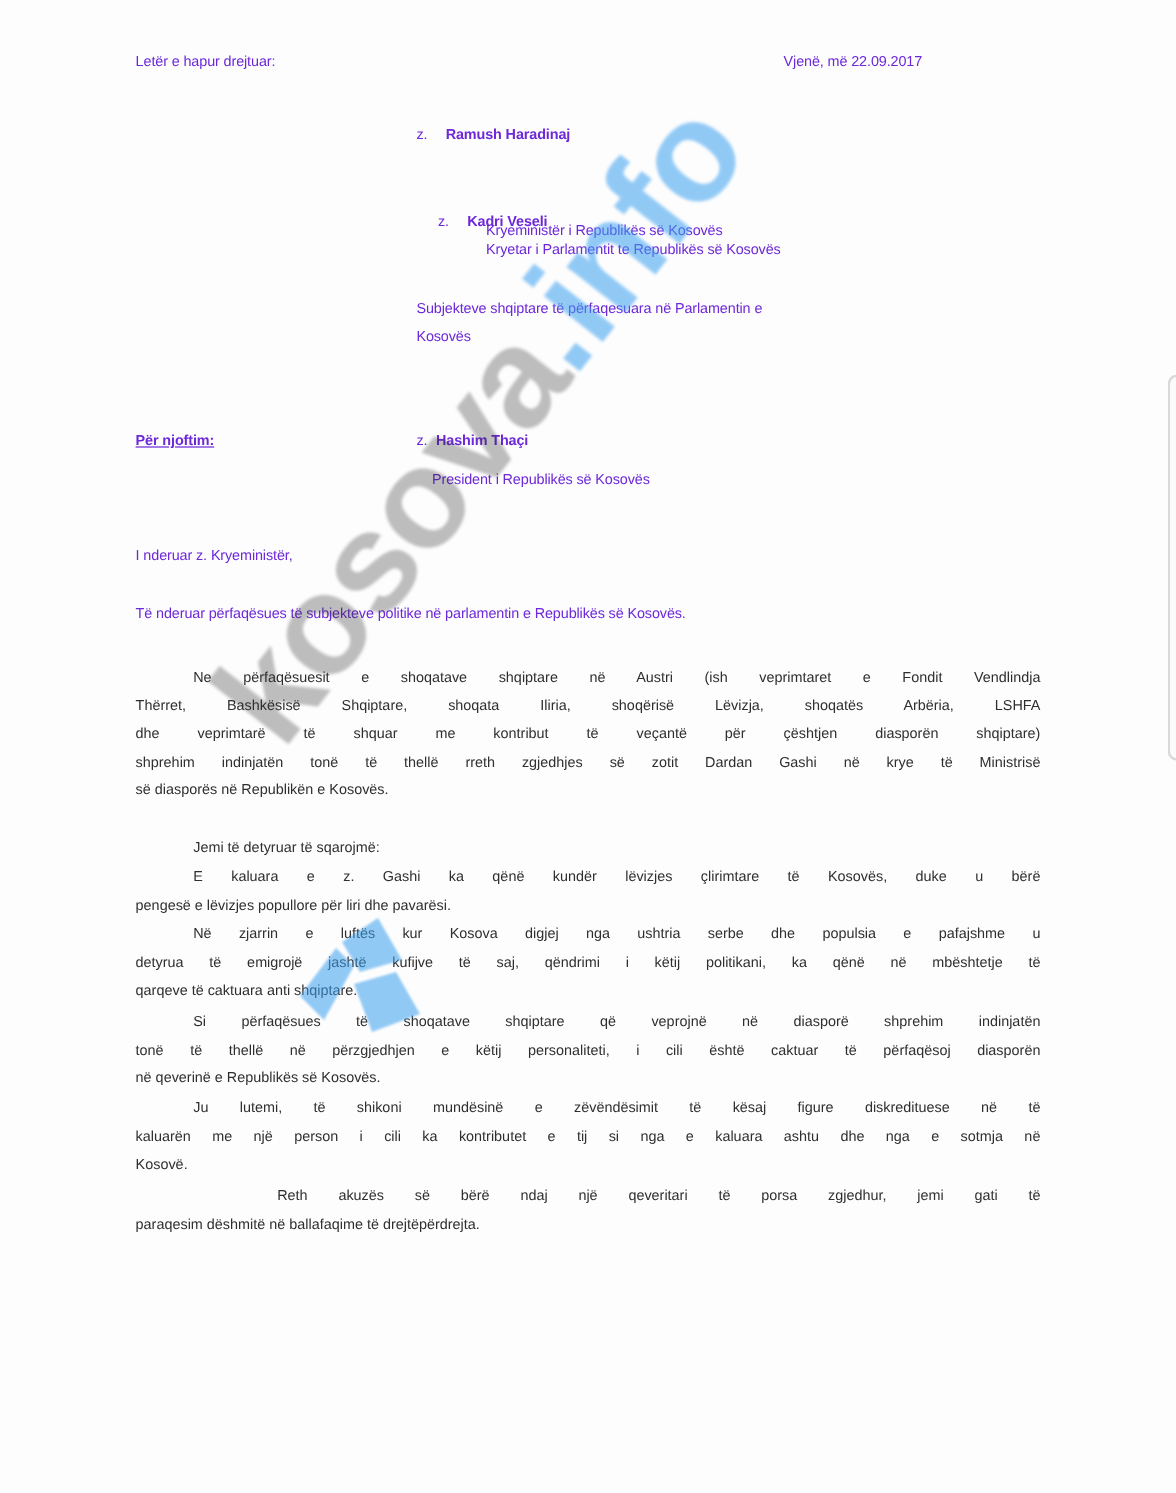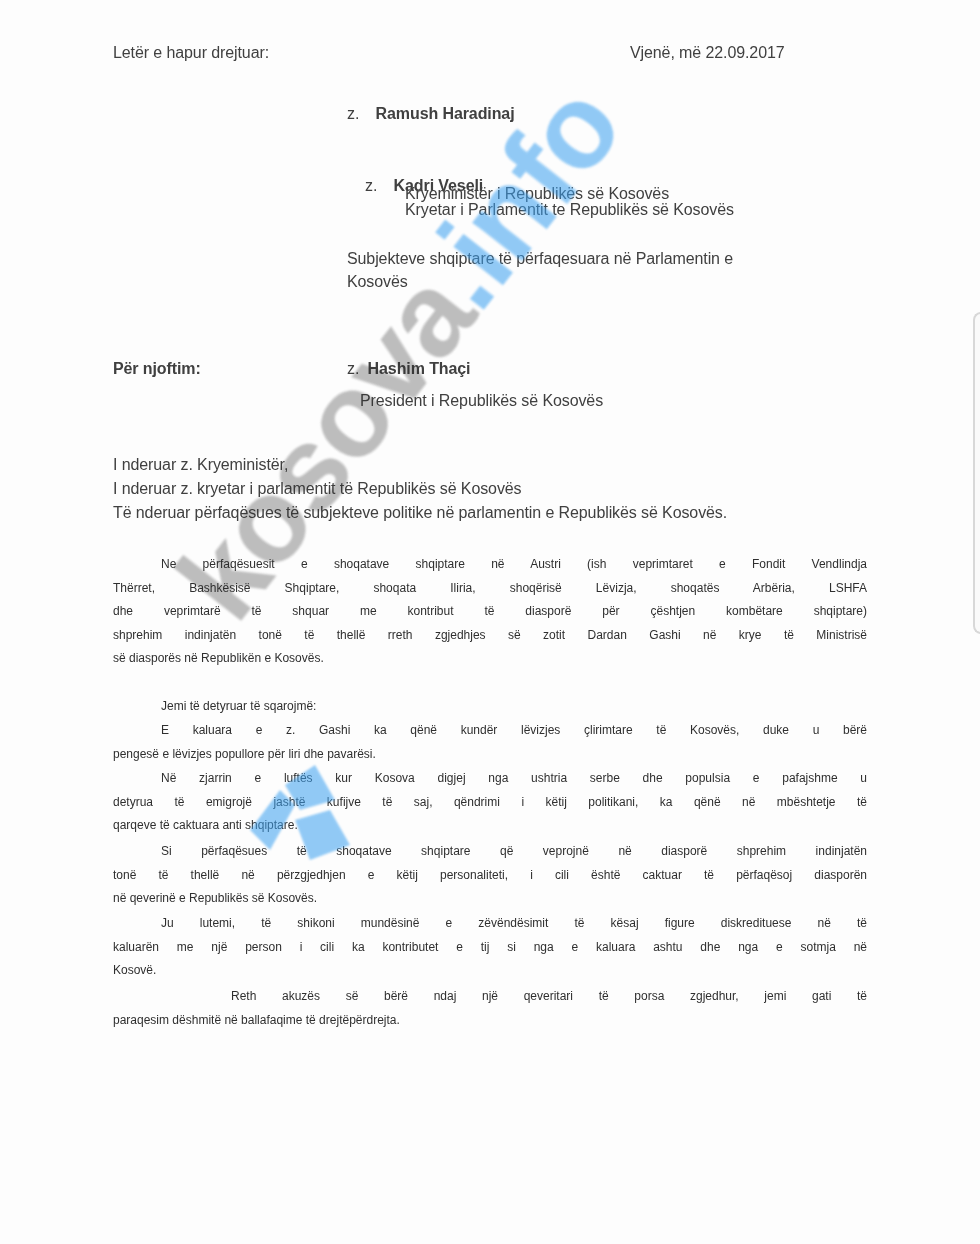--- a/index.html
+++ b/index.html
@@ -16,27 +16,27 @@
       color: #2b2b2b;
     }
     .page {
       position: absolute;
       left: 0; top: 0;
       width: 980px; height: 1244px;
       background: #fdfdfd;
     }
     .abs { position: absolute; white-space: nowrap; }
     .txt {
-      font-size: 16px;
+      font-size: 12px;
       letter-spacing: -0.1px;
-      color: #404040;
+      color: #6d28d9;
       filter: blur(0.35px);
     }
     .bold { font-weight: bold; }
-    .ul { font-weight: bold; }
+    .ul { text-decoration: underline; font-weight: bold; }
     .para {
       position: absolute;
       left: 113px;
       width: 754px;
       font-size: 12px;
       line-height: 23.5px;
       color: #2f2f2f;
       text-align: justify;
       filter: blur(0.35px);
     }
@@ -93,21 +93,21 @@
       border-radius: 8px 0 0 8px;
       background: #fafafa;
     }
   </style>
 </head>
 <body>
 
 <div class="page">
 
   <div class="abs txt" style="left:113px; top:44px;">Letër e hapur drejtuar:</div>
-  <div class="abs txt" style="left:630px; top:44px;text-align:center;">Vjenë, më 22.09.2017</div>
+  <div class="abs txt" style="left:653px; top:44px;text-align:center;">Vjenë, më 22.09.2017</div>
 
   <div class="abs txt" style="left:347px; top:105px;">
     <span>z.</span>
     <span class="bold" style="margin-left:12px;">Ramush Haradinaj</span>
   </div>
   <div class="abs txt" style="left:405px; top:137px;margin-top:48px;">Kryeministër i Republikës së  Kosovës</div>
 
   <div class="abs txt" style="left:365px; top:177px;">
     <span>z.</span>
     <span class="bold" style="margin-left:12px;">Kadri Veseli</span>
@@ -118,27 +118,26 @@
   <div class="abs txt" style="left:347px; top:273px;">Kosovës</div>
 
   <div class="abs txt ul" style="left:113px; top:360px;">Për njoftim:</div>
   <div class="abs txt" style="left:347px; top:360px;text-align:right;">
     <span>z.</span>
     <span class="bold" style="margin-left:4px;">Hashim Thaçi</span>
   </div>
   <div class="abs txt" style="left:360px; top:392px;">President i Republikës së Kosovës</div>
 
   <div class="abs txt" style="left:113px; top:456px;">I nderuar z. Kryeministër,</div>
-  <div class="abs txt" style="left:113px; top:480px;">I nderuar z. kryetar i parlamentit të Republikës së Kosovës</div>
   <div class="abs txt" style="left:113px; top:504px;">Të nderuar përfaqësues të subjekteve politike në parlamentin e Republikës së Kosovës.</div>
 
   <div class="para" style="top:553px;">
     <span class="line indent">Ne përfaqësuesit e shoqatave shqiptare në Austri (ish veprimtaret e Fondit Vendlindja</span>
     <span class="line">Thërret, Bashkësisë Shqiptare, shoqata Iliria, shoqërisë Lëvizja, shoqatës Arbëria, LSHFA</span>
-    <span class="line">dhe veprimtarë të  shquar  me kontribut të diasporë për çështjen kombëtare shqiptare)</span>
+    <span class="line">dhe veprimtarë të  shquar  me kontribut të veçantë për çështjen diasporën shqiptare)</span>
     <span class="line">shprehim indinjatën tonë të thellë rreth  zgjedhjes së zotit Dardan Gashi në krye të Ministrisë</span>
     <span class="line last">së diasporës në Republikën e Kosovës.</span>
   </div>
 
   <div class="para" style="top:695px;">
     <span class="line indent last">Jemi të detyruar të sqarojmë:</span>
   </div>
 
   <div class="para" style="top:719px;">
     <span class="line indent">E kaluara e z. Gashi ka qënë kundër lëvizjes çlirimtare të Kosovës, duke u bërë</span>

